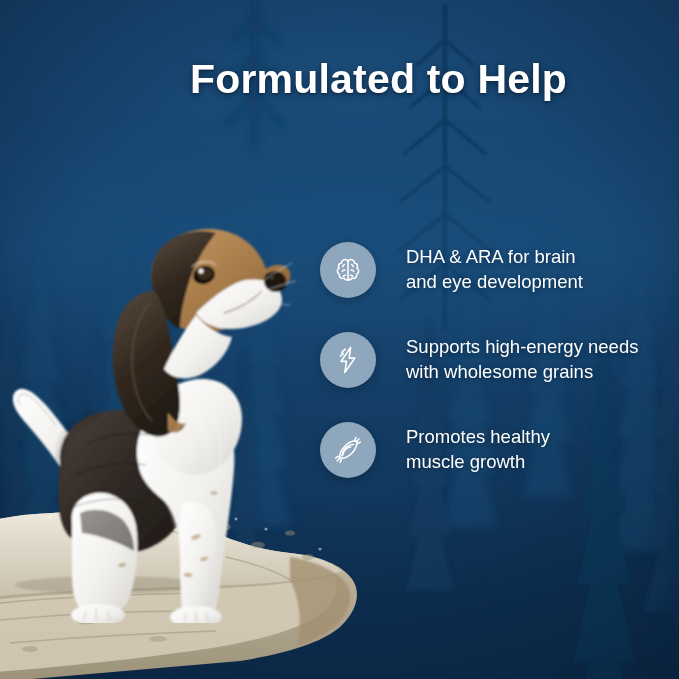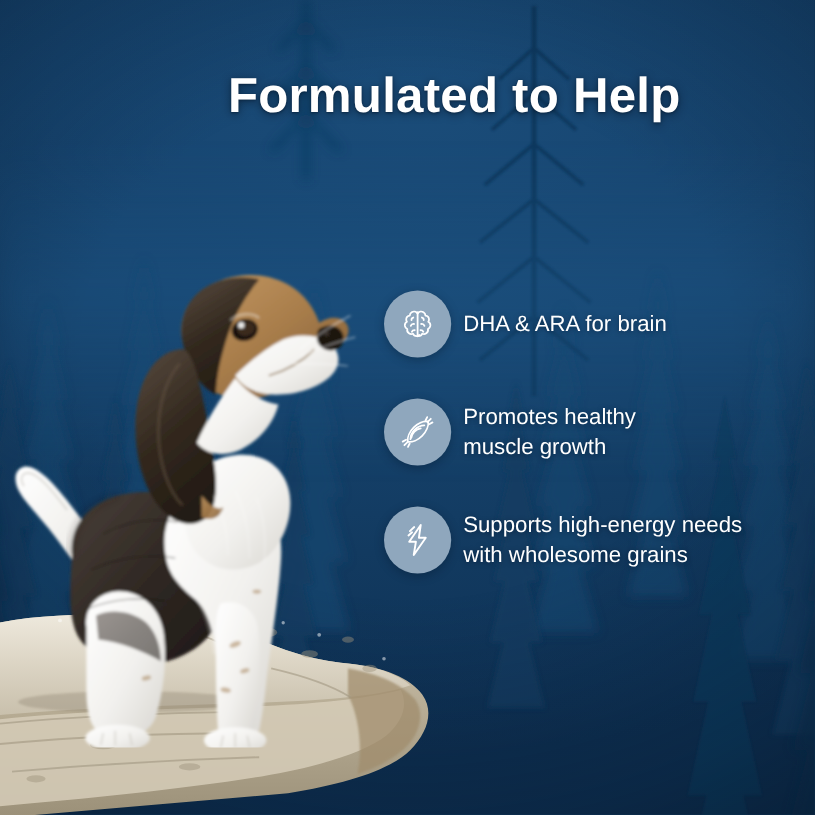--- a/index.html
+++ b/index.html
@@ -86,21 +86,21 @@
     align-items: center;
     justify-content: center;
     box-shadow: 0 2px 8px rgba(4,20,38,.35);
   }
   .feat-badge svg {
     width: 32px;
     height: 32px;
     display: block;
   }
   .feat-text {
-    margin-left: 10px;
+    margin-left: 30px;
     color: #ffffff;
     font-size: 18.5px;
     line-height: 1.33;
     font-weight: 400;
     text-shadow: 0 1px 4px rgba(4,20,38,.5);
     max-width: 270px;
   }
 
   
   .rock { position: absolute; left: -10px; bottom: -4px; width: 470px; height: 230px; }
@@ -197,52 +197,53 @@
         <svg viewBox="0 0 32 32" fill="none" stroke="#ffffff" stroke-width="1.5" stroke-linecap="round" stroke-linejoin="round" aria-hidden="true">
           <path d="M16 6.2v20"></path>
           <path d="M16 7.2c-1.1-1.6-3.3-2-4.9-1-1 .6-1.6 1.7-1.6 2.8-1.7.2-3 1.6-3 3.3 0 .7.2 1.3.6 1.9-1.2.7-1.9 2-1.7 3.4.2 1.2 1 2.2 2 2.7-.3 1.3.2 2.7 1.4 3.5 1 .7 2.2.8 3.3.3.5 1.2 1.7 2 3 2 .9 0 1.7-.4 2.3-1"></path>
           <path d="M16 7.2c1.1-1.6 3.3-2 4.9-1 1 .6 1.6 1.7 1.6 2.8 1.7.2 3 1.6 3 3.3 0 .7-.2 1.3-.6 1.9 1.2.7 1.9 2 1.7 3.4-.2 1.2-1 2.2-2 2.7.3 1.3-.2 2.7-1.4 3.5-1 .7-2.2.8-3.3.3-.5 1.2-1.7 2-3 2"></path>
           <path d="M12.4 10.6c-1 .3-1.6 1.2-1.5 2.2M13 16c-1.2-.2-2.3.5-2.7 1.6M13.6 21.2c-1-.1-2 .4-2.4 1.3"></path>
           <path d="M19.6 10.6c1 .3 1.6 1.2 1.5 2.2M19 16c1.2-.2 2.3.5 2.7 1.6M18.4 21.2c1-.1 2 .4 2.4 1.3"></path>
         </svg>
       </span>
       <span class="feat-text">
         <span>DHA &amp; ARA for brain</span><br>
+        <span>and eye development</span>
+      </span>
+    </div>
+
+    <div class="feature">
+      <span class="feat-badge">
+        <svg viewBox="0 0 32 32" fill="none" stroke="#ffffff" stroke-width="1.6" stroke-linecap="round" stroke-linejoin="round" aria-hidden="true">
+          <path d="M18.6 3.5 9 17.4h5.6L12.8 28.5l10-14.4h-5.7l1.5-10.6Z"></path>
+          <path d="M13.2 5.2 9.6 8.6M11.4 9.6 8.4 12.2"></path>
+        </svg>
+      </span>
+      <span class="feat-text">
+        <span>Supports high-energy needs</span><br>
+        <span>with wholesome grains</span>
       </span>
     </div>
 
     <div class="feature">
       <span class="feat-badge">
         <svg viewBox="0 0 32 32" fill="none" stroke="#ffffff" stroke-width="1.5" stroke-linecap="round" stroke-linejoin="round" aria-hidden="true">
           <path d="M24.8 7.2c-3.6-.6-8.6 1.6-12 5-3.4 3.4-5.6 8.4-5 12 3.6.6 8.6-1.6 12-5 3.4-3.4 5.6-8.4 5-12Z"></path>
           <path d="M21.6 10.4c-2.6 0-5.8 1.4-8 3.6s-3.6 5.4-3.6 8"></path>
           <path d="M18.6 13c-1.8.2-3.8 1.2-5.2 2.6s-2.4 3.4-2.6 5.2"></path>
           <path d="M24.2 7.8 27 5M25.6 9.6 28.4 8M22.6 6.4 24 3.6"></path>
           <path d="M7.8 24.2 5 27M6.4 22.4 3.6 24M9.4 25.6 8 28.4"></path>
         </svg>
       </span>
       <span class="feat-text">
         <span>Promotes healthy</span><br>
         <span>muscle growth</span>
       </span>
     </div>
 
-    <div class="feature">
-      <span class="feat-badge">
-        <svg viewBox="0 0 32 32" fill="none" stroke="#ffffff" stroke-width="1.6" stroke-linecap="round" stroke-linejoin="round" aria-hidden="true">
-          <path d="M18.6 3.5 9 17.4h5.6L12.8 28.5l10-14.4h-5.7l1.5-10.6Z"></path>
-          <path d="M13.2 5.2 9.6 8.6M11.4 9.6 8.4 12.2"></path>
-        </svg>
-      </span>
-      <span class="feat-text">
-        <span>Supports high-energy needs</span><br>
-        <span>with wholesome grains</span>
-      </span>
-    </div>
-
   </div>
 
   <div class="rock">
     <svg viewBox="0 0 470 230" preserveAspectRatio="none" aria-hidden="true">
       <defs>
         <linearGradient id="rockTop" x1="0" y1="0" x2="0" y2="1">
           <stop offset="0" stop-color="#f0ebe0"></stop>
           <stop offset=".45" stop-color="#ded7c7"></stop>
           <stop offset="1" stop-color="#c8bfab"></stop>
         </linearGradient>

